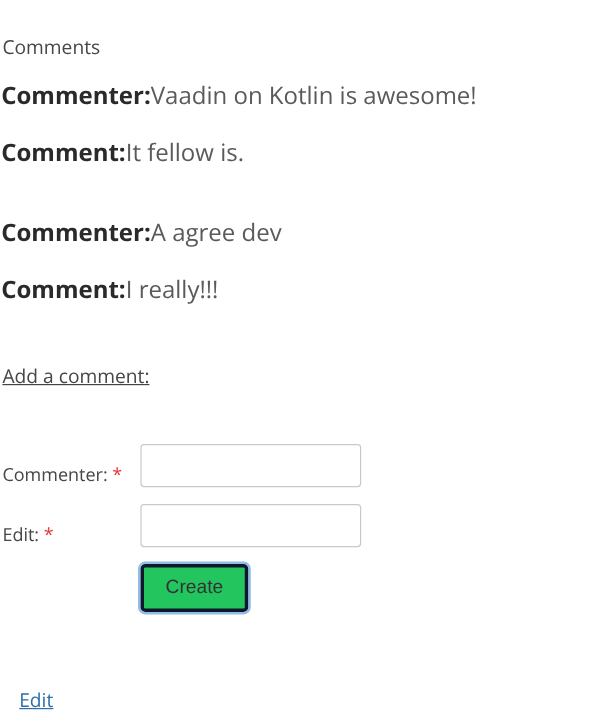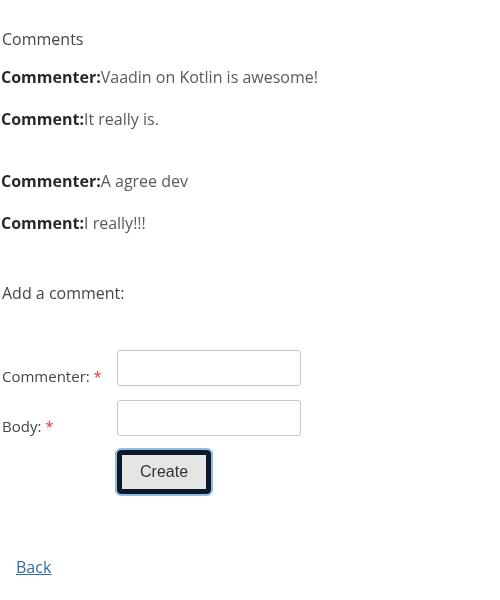--- a/index.html
+++ b/index.html
@@ -23,38 +23,39 @@
       font-size: 16px;
       font-weight: 400;
       color: #464646;
       padding: 16px 0 16px 2px;
       margin-top: 12px;
     }
     .comment-block {
       padding: 0 0 20px 0;
     }
     .comment-line {
-      font-size: 16px;
+      font-size: 20px;
       color: #5a5a5a;
       margin: 0 0 20px 0;
       padding-left: 1px;
     }
     .comment-line .label {
       font-weight: 700;
       color: #2a2a2a;
     }
     .comment-line .value {
       font-weight: 400;
       color: #5a5a5a;
     }
     .add-comment-heading {
       font-size: 16px;
       font-weight: 400;
       color: #464646;
       padding: 8px 0 10px 2px;
+      text-decoration: underline;
     }
     .form-area {
       padding: 36px 0 0 2px;
     }
     .form-row {
       display: flex;
       align-items: flex-end;
       margin-bottom: 14px;
     }
     .form-label {
@@ -75,23 +76,23 @@
       font-size: 14px;
       background: #fff;
       color: #333;
     }
     .button-row {
       display: flex;
       padding-left: 115px;
       margin-top: 2px;
     }
     .create-btn {
-      border: 5px solid #0f172a;
+      border: 3px solid #0f172a;
       border-radius: 4px;
-      background: #e5e5e5;
+      background: #22c55e;
       padding: 8px 18px;
       font-size: 16px;
       color: #333;
       cursor: pointer;
       outline: 2px solid #8fbde6;
       outline-offset: 0px;
       box-shadow: 0 0 0 1px rgba(82,153,214,0.4);
     }
     .links-area {
       padding: 62px 0 0 16px;
@@ -109,21 +110,21 @@
 <body>
 
 <div class="container">
   <div class="heading">Comments</div>
 
   <div class="comment-block">
     <div class="comment-line">
       <span class="label">Commenter:</span><span class="value">Vaadin on Kotlin is awesome!</span>
     </div>
     <div class="comment-line">
-      <span class="label">Comment:</span><span class="value">It really is.</span>
+      <span class="label">Comment:</span><span class="value">It fellow is.</span>
     </div>
   </div>
 
   <div class="comment-block">
     <div class="comment-line">
       <span class="label">Commenter:</span><span class="value">A agree dev</span>
     </div>
     <div class="comment-line">
       <span class="label">Comment:</span><span class="value">I really!!!</span>
     </div>
@@ -134,26 +135,27 @@
   <div class="form-area">
     <div class="form-row">
       <div class="form-label">
         <span>Commenter: </span><span class="required">*</span>
       </div>
       <input type="text" class="text-input" value="" style="">
     </div>
 
     <div class="form-row">
       <div class="form-label">
-        <span>Body: </span><span class="required">*</span>
+        <span>Edit: </span><span class="required">*</span>
       </div>
       <input type="text" class="text-input" value="" style="">
     </div>
 
     <div class="button-row">
       <button class="create-btn">Create</button>
     </div>
   </div>
 
   <div class="links-area">
+    <a class="link">Edit</a>
     <a class="link">Back</a>
   </div>
 </div>
 
 </body></html>

